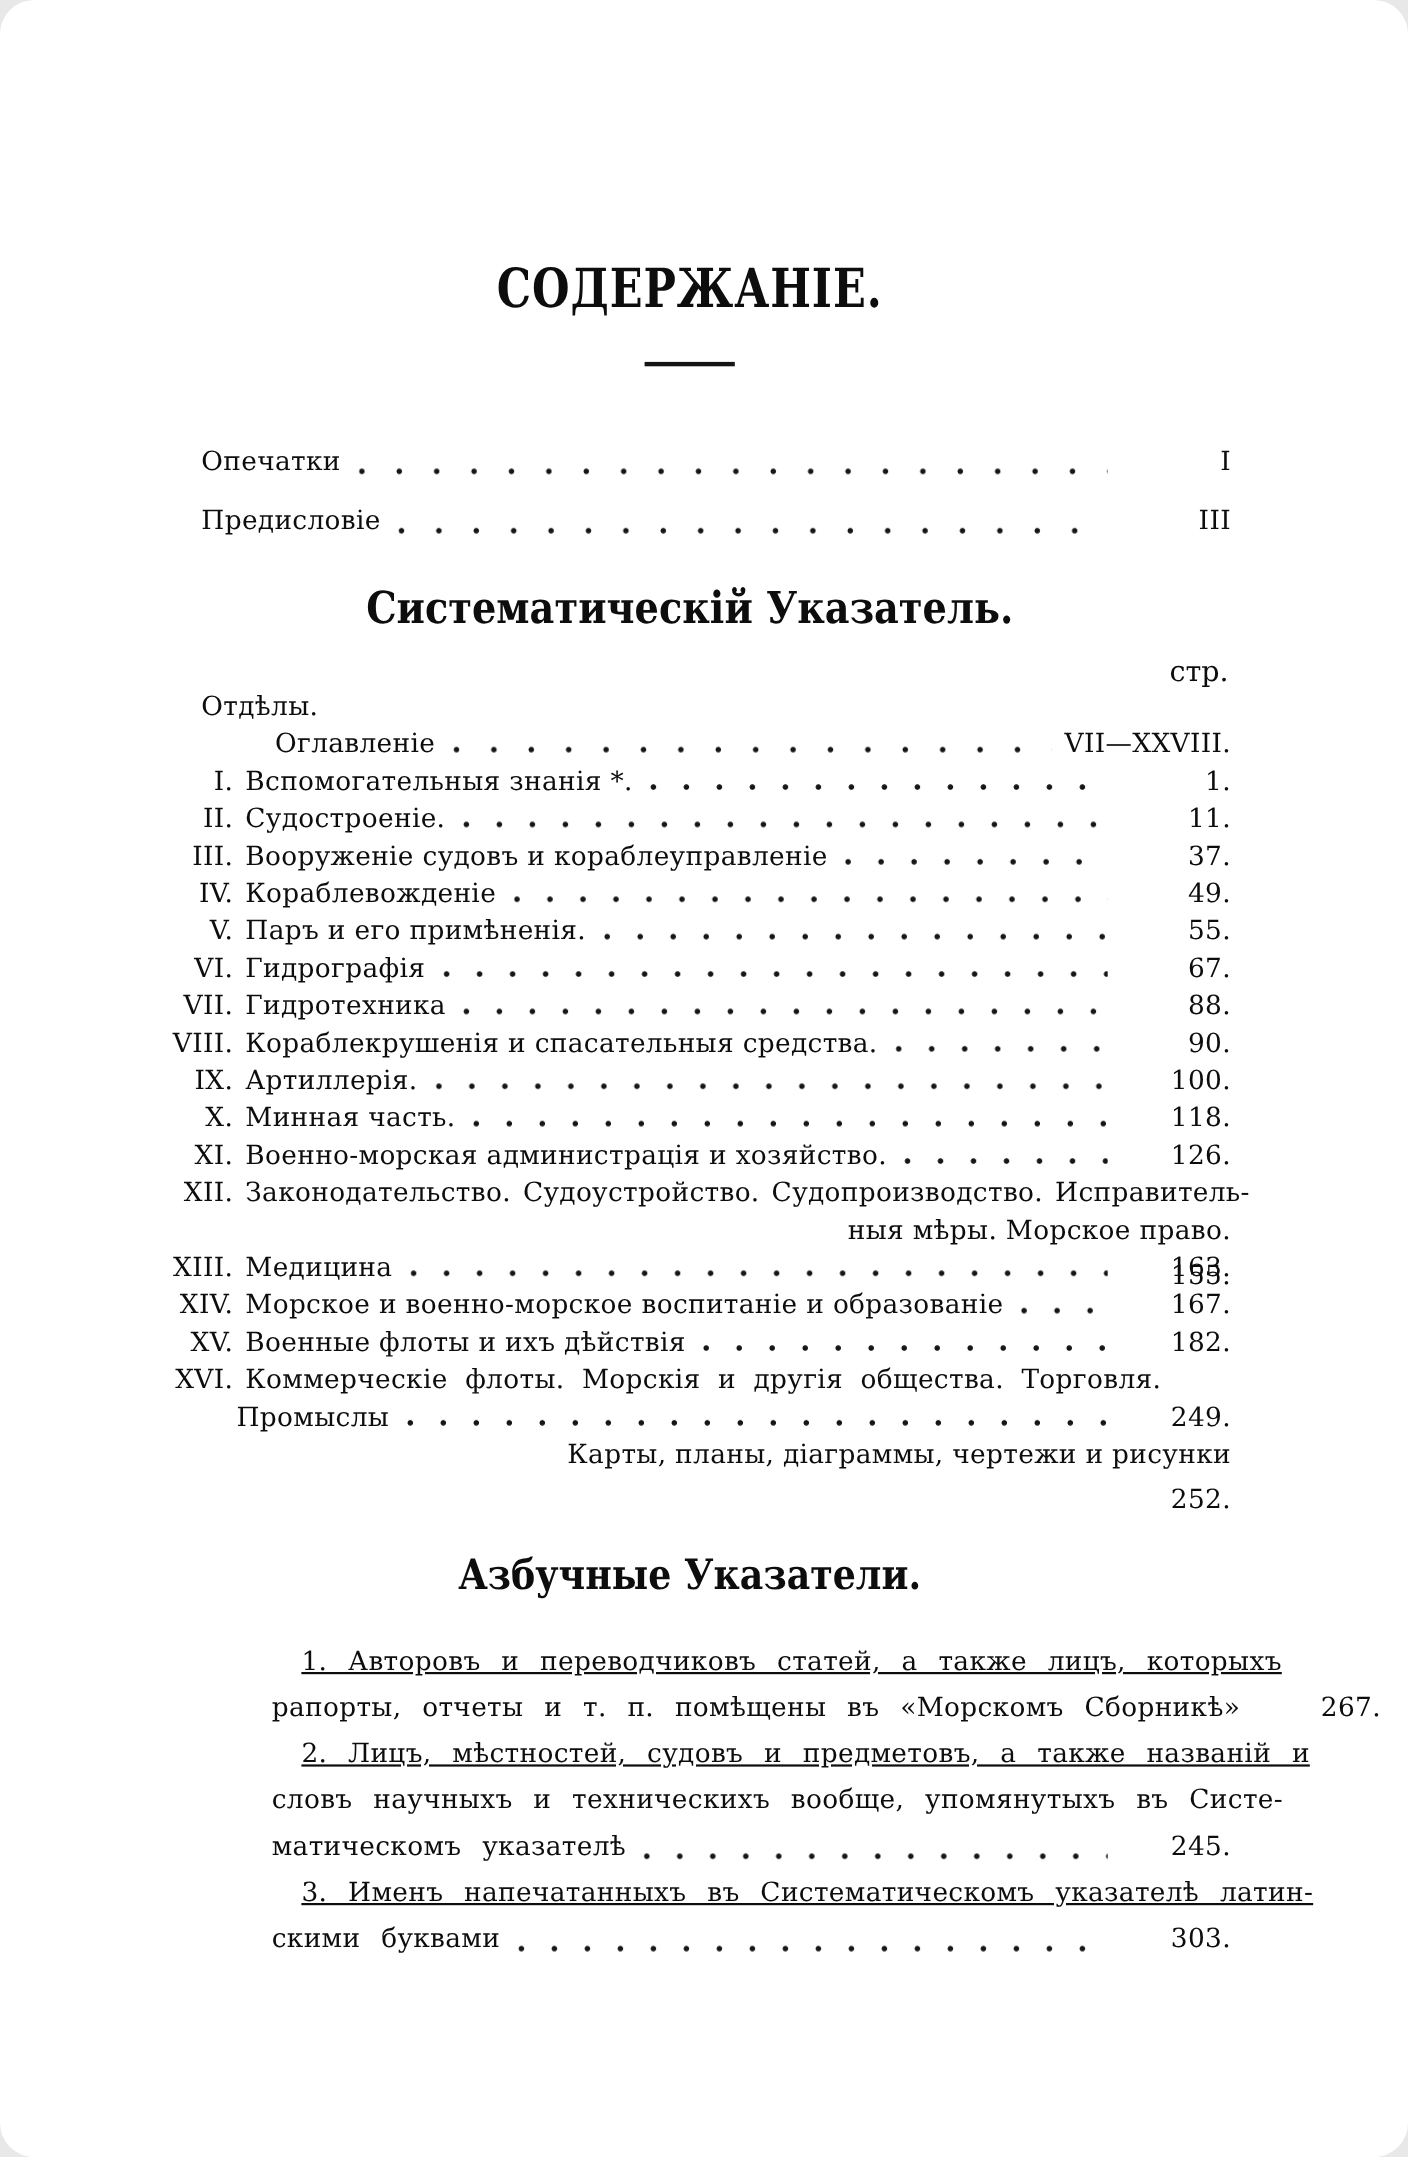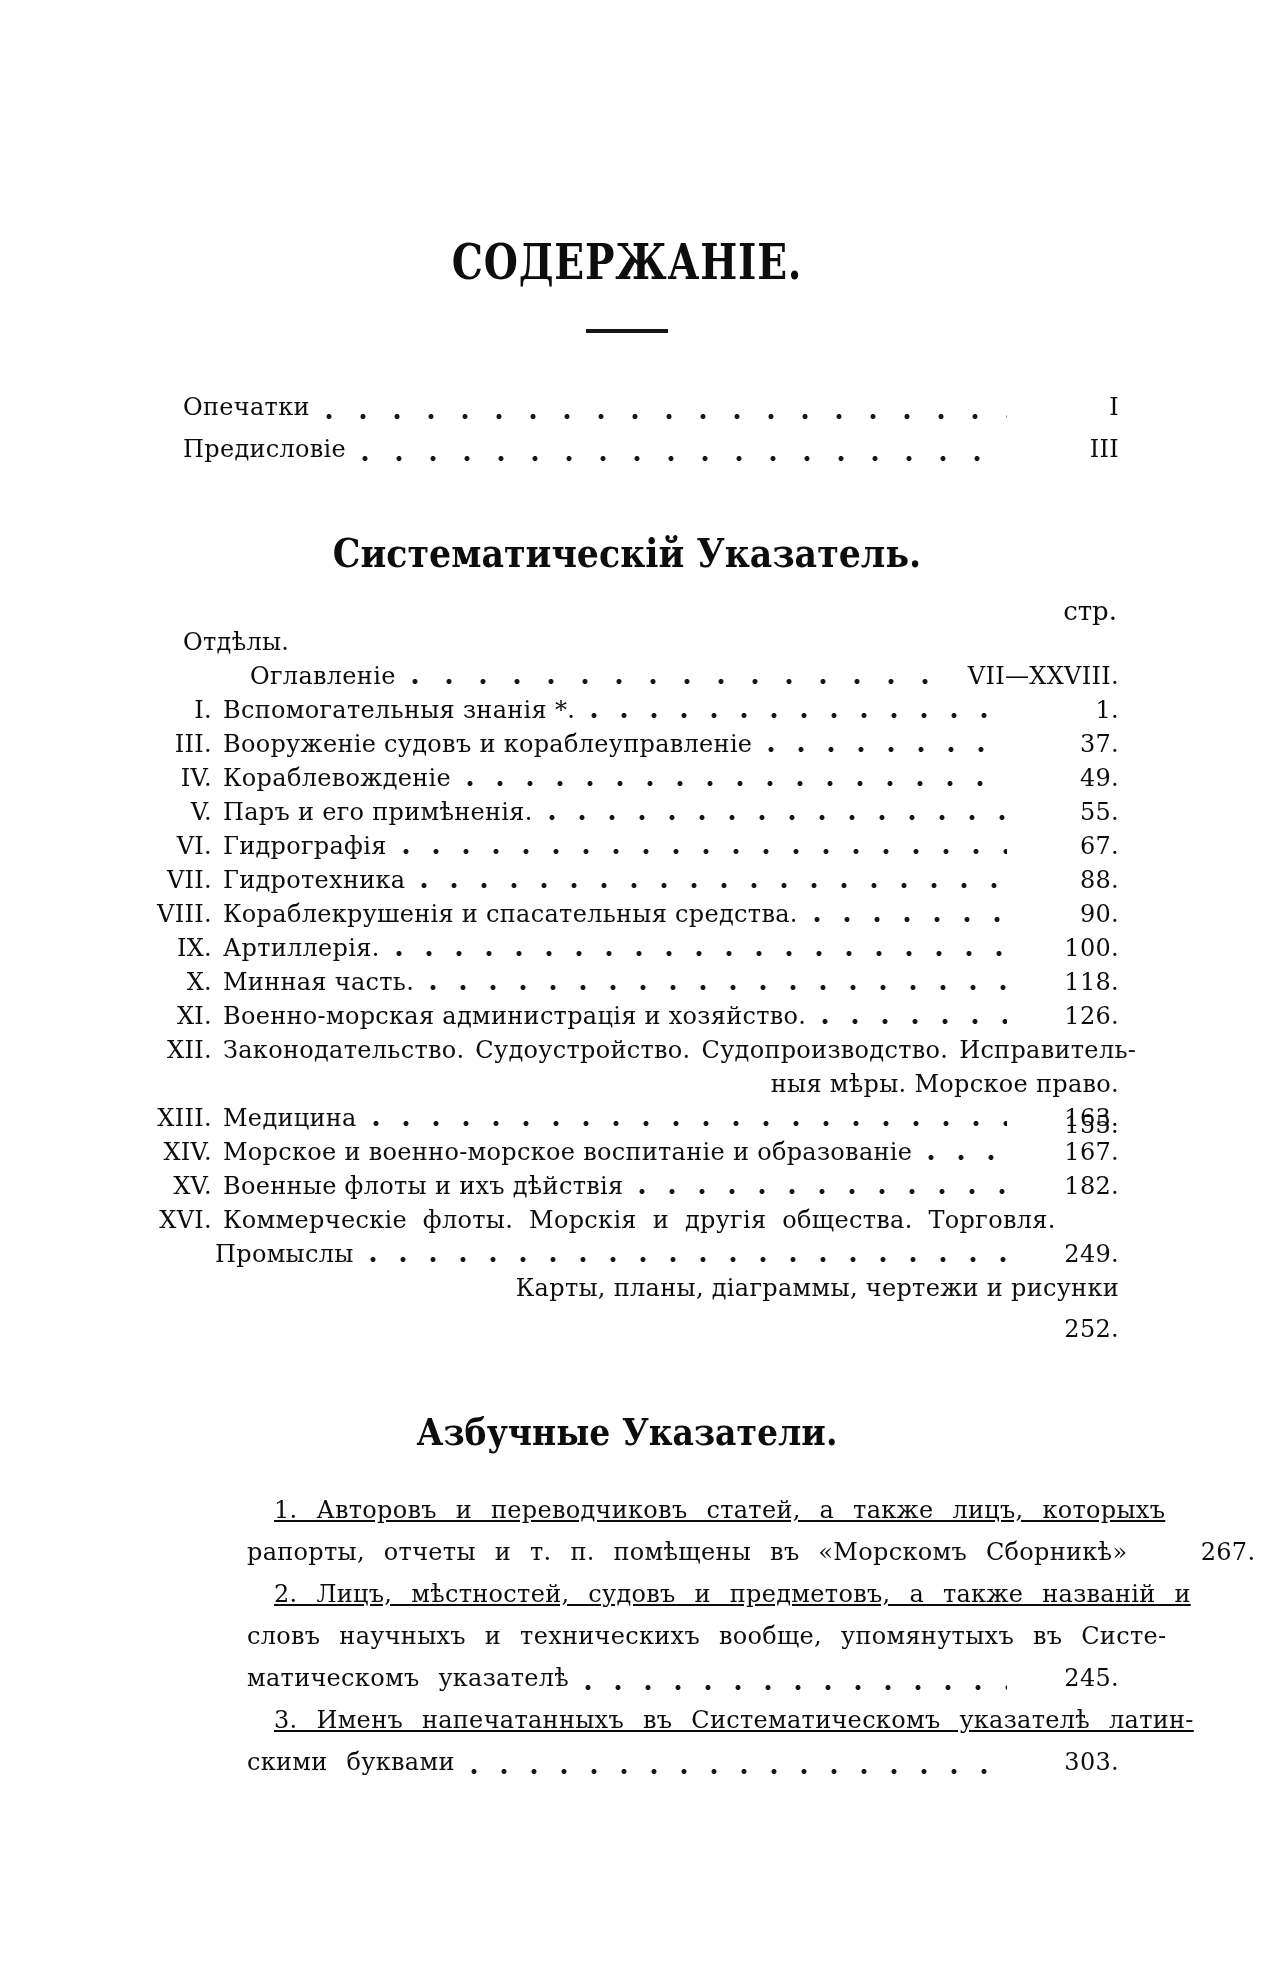--- a/index.html
+++ b/index.html
@@ -5,20 +5,21 @@
   html,body { margin:0; padding:0; }
   body { background:#e8e8e8; }
   .page {
     position:relative;
     width:1280px; height:1961px;
     margin:0 auto;
     background:#ffffff;
     color:#0d0d0d;
     font-family:"DejaVu Serif","Liberation Serif",serif;
     overflow:hidden;
+    border-radius:31px;
   }
   .content { position:absolute; left:135px; top:0; width:984px; }
 
   
   .title {
     position:absolute; left:0; top:238px; width:100%;
     margin:0; text-align:center;
     font-size:49px; font-weight:bold; line-height:1;
     letter-spacing:1px;
     transform:scaleX(0.8); transform-origin:50% 50%;
@@ -72,21 +73,21 @@
   .ind48  { padding-left:48px; }
   .ind80  { padding-left:80px; }
   .ind112 { padding-left:112px;flex-direction:column; }
   .ind115 { padding-left:115px; }
 
   .sp3 { word-spacing:3px; }
   .sp8 { word-spacing:8px; }
 
   
   .front { position:absolute; left:0; top:386px; width:100%; }
-  .front .row { height:42px; line-height:42px; }
+  .front .row { height:42px; line-height:42px;margin-top:12px; }
 
   
   .syslist { position:absolute; left:0; top:625px; width:100%; }
 
   
   .alpha { position:absolute; left:0; top:1489px; width:100%; font-size:24px; }
   .alpha-line {
     height:42px; line-height:42px; white-space:nowrap;
     letter-spacing:0.3px; word-spacing:11px;
   }
@@ -132,20 +133,26 @@
         <span class="pagenum">VII—XXVIII.</span>
       </div>
 
       <div class="row">
         <span class="num">I.</span>
         <span class="label">Вспомогательныя знанія *.</span>
         <span class="leader"></span>
         <span class="pagenum">1.</span>
       </div>
 
+      <div class="row">
+        <span class="num">II.</span>
+        <span class="label">Судостроеніе.</span>
+        <span class="leader"></span>
+        <span class="pagenum">11.</span>
+      </div>
 
       <div class="row">
         <span class="num">III.</span>
         <span class="label">Вооруженіе судовъ и кораблеуправленіе</span>
         <span class="leader"></span>
         <span class="pagenum">37.</span>
       </div>
 
       <div class="row">
         <span class="num">IV.</span>

